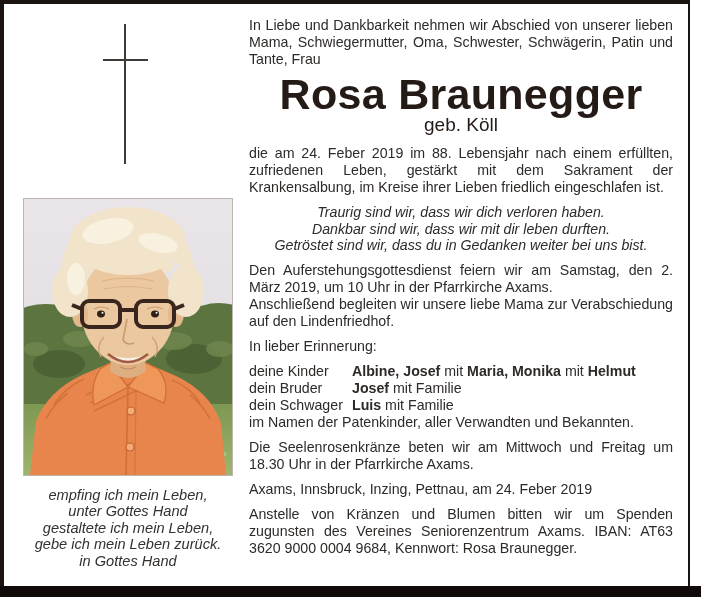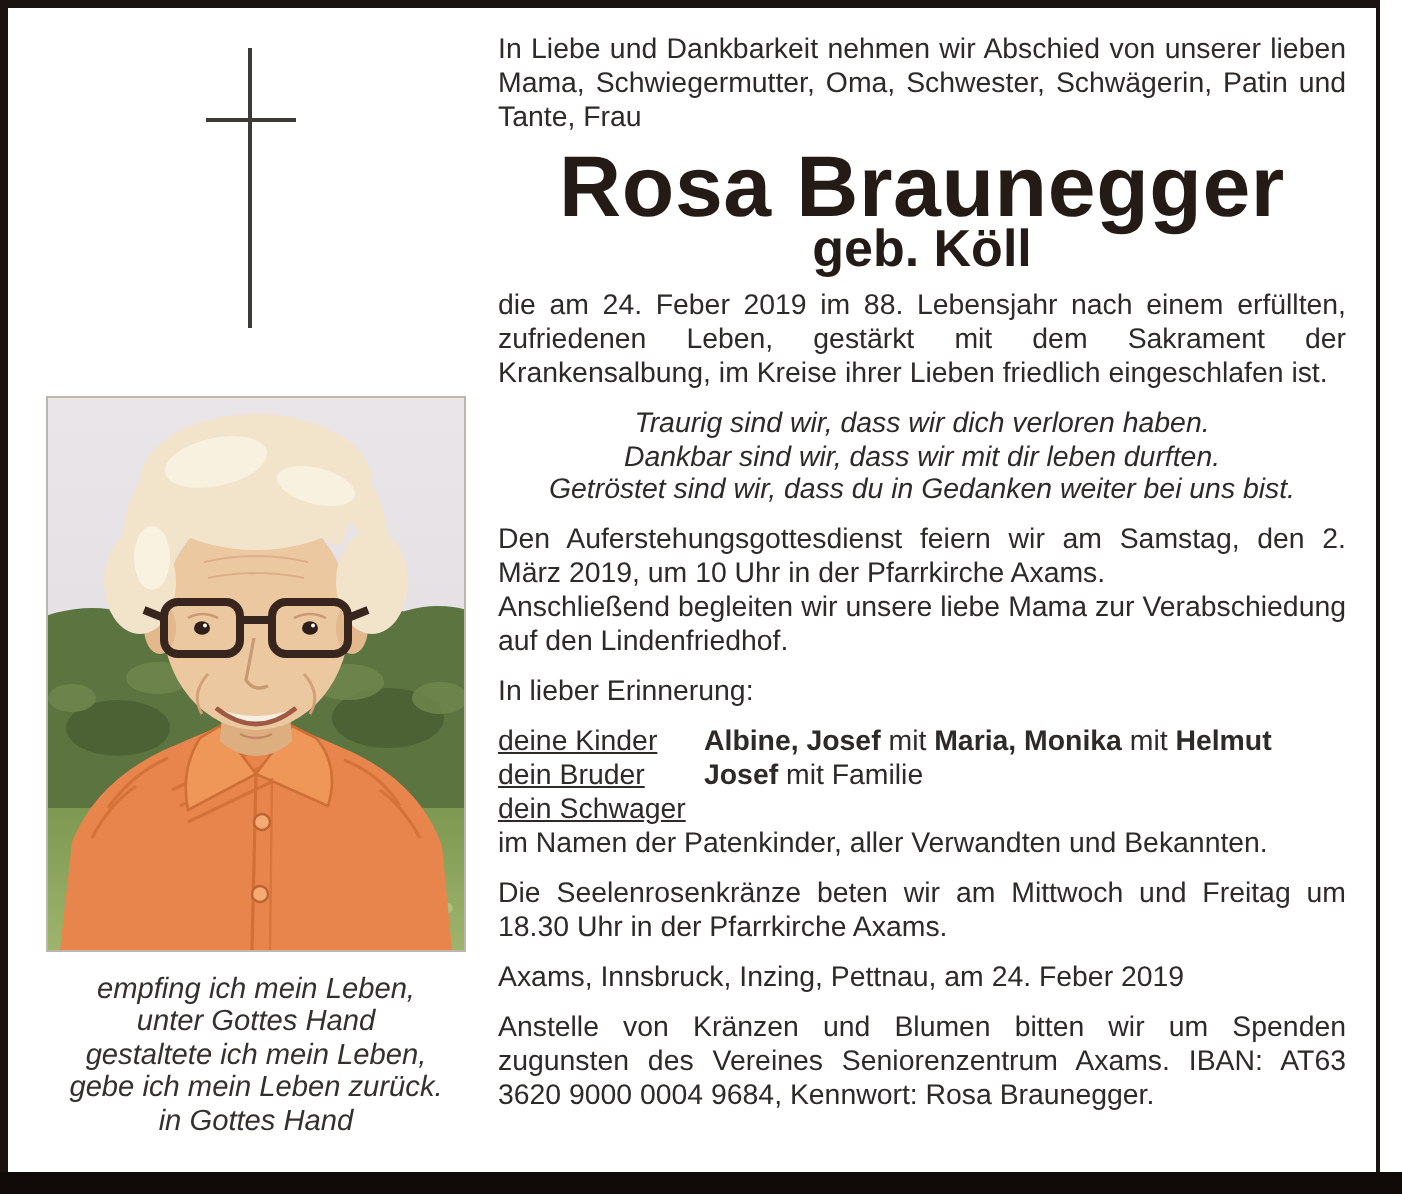--- a/index.html
+++ b/index.html
@@ -23,27 +23,27 @@
   
   .poem{position:absolute;left:16px;top:487px;width:224px;text-align:center;
     font-style:italic;font-size:14.6px;line-height:16.4px;color:#34302d;}
   
   .right-col{position:absolute;left:249px;top:17px;width:424px;
     font-size:14.2px;line-height:17px;}
   .right-col p{margin:0 0 8px 0;text-align:justify;}
   .right-col p.tight{margin-bottom:0;}
   .name{font-size:43px;line-height:37px;font-weight:bold;text-align:center;
     color:#241b16;margin:3px 0 0 0;letter-spacing:0.3px;}
-  .geb{font-size:26px;line-height:23px;font-weight:bold;text-align:center;
+  .geb{font-size:19px;line-height:23px;font-weight:normal;text-align:center;
     color:#241b16;margin:0 0 9px 0;}
   .verse{text-align:center;font-style:italic;margin:0 0 8px 0;line-height:16.6px;}
   .heading{margin:0 0 2px 0;}
   .family{margin:0;}
   .family-row{display:flex;}
-  .family-label{width:103px;flex:none;text-decoration:underline;}
+  .family-label{width:103px;flex:none;}
   .family-value{flex:1;}
   .b{font-weight:bold;}
   .footer-line{margin:0 0 8px 0;}
   .single{text-align:left;}
 </style>
 </head>
 <body>
 
 <div class="frame-top"></div>
 <div class="frame-left"></div>
@@ -191,19 +191,20 @@
       <div class="family-row">
         <div class="family-label">deine Kinder</div>
         <div class="family-value"><span class="b">Albine, Josef</span><span> mit </span><span class="b">Maria, Monika</span><span> mit </span><span class="b">Helmut</span></div>
       </div>
       <div class="family-row">
         <div class="family-label">dein Bruder</div>
         <div class="family-value"><span class="b">Josef</span><span> mit Familie</span></div>
       </div>
       <div class="family-row">
         <div class="family-label">dein Schwager</div>
+        <div class="family-value"><span class="b">Luis</span><span> mit Familie</span></div>
       </div>
     </div>
   <p class="footer-line single">im Namen der Patenkinder, aller Verwandten und Bekannten.</p>
   <p>Die Seelenrosenkränze beten wir am Mittwoch und Freitag um 18.30 Uhr in der Pfarrkirche Axams.</p>
   <p class="single">Axams, Innsbruck, Inzing, Pettnau, am 24. Feber 2019</p>
   <p>Anstelle von Kränzen und Blumen bitten wir um Spenden zugunsten des Vereines Seniorenzentrum Axams. IBAN: AT63 3620 9000 0004 9684, Kennwort: Rosa Braunegger.</p>
 </div>
 
 </body></html>

